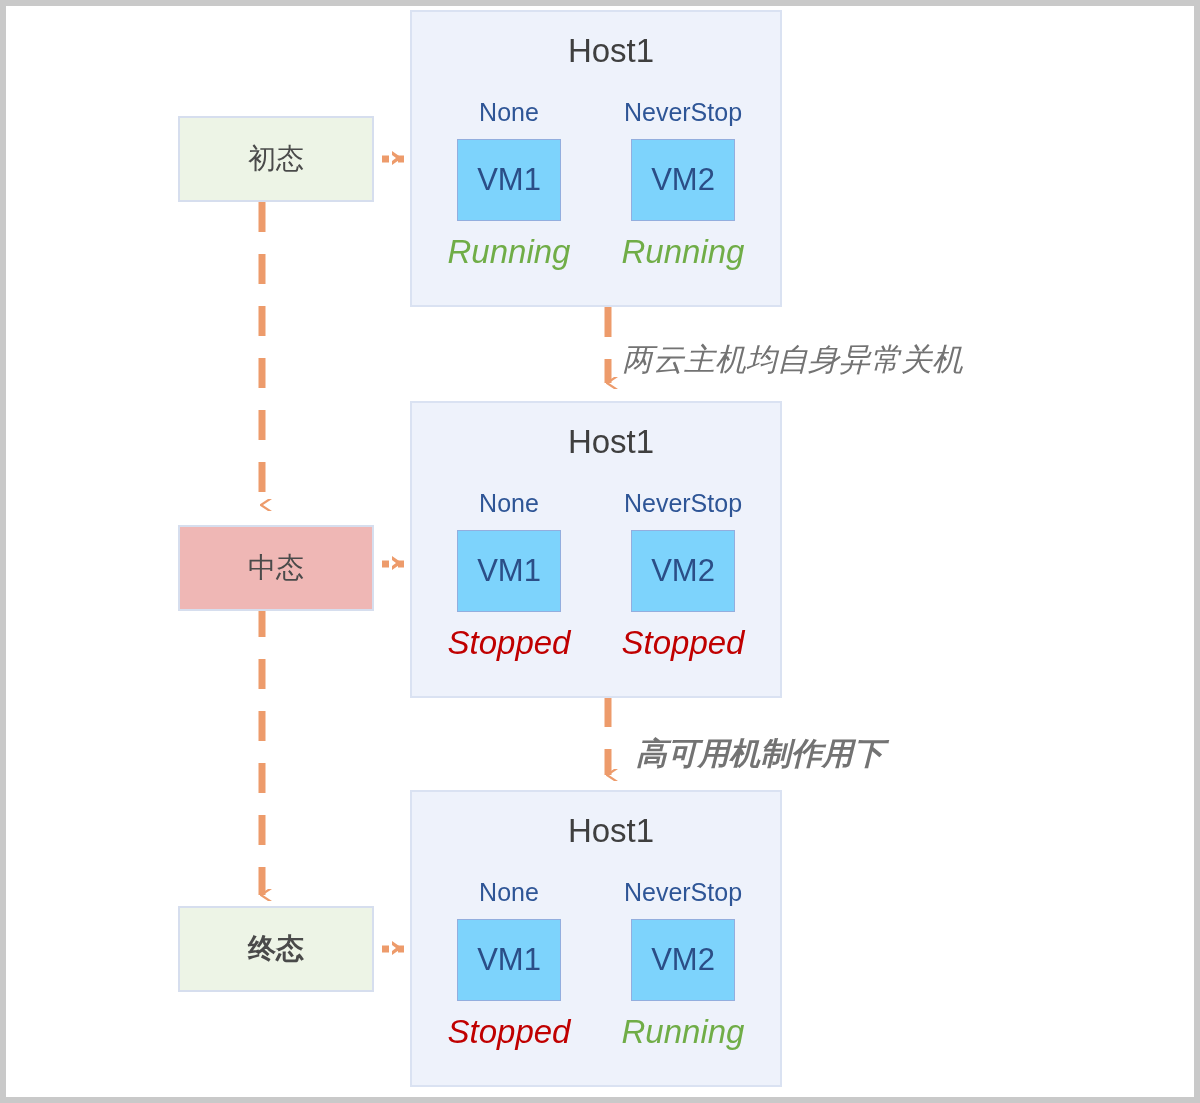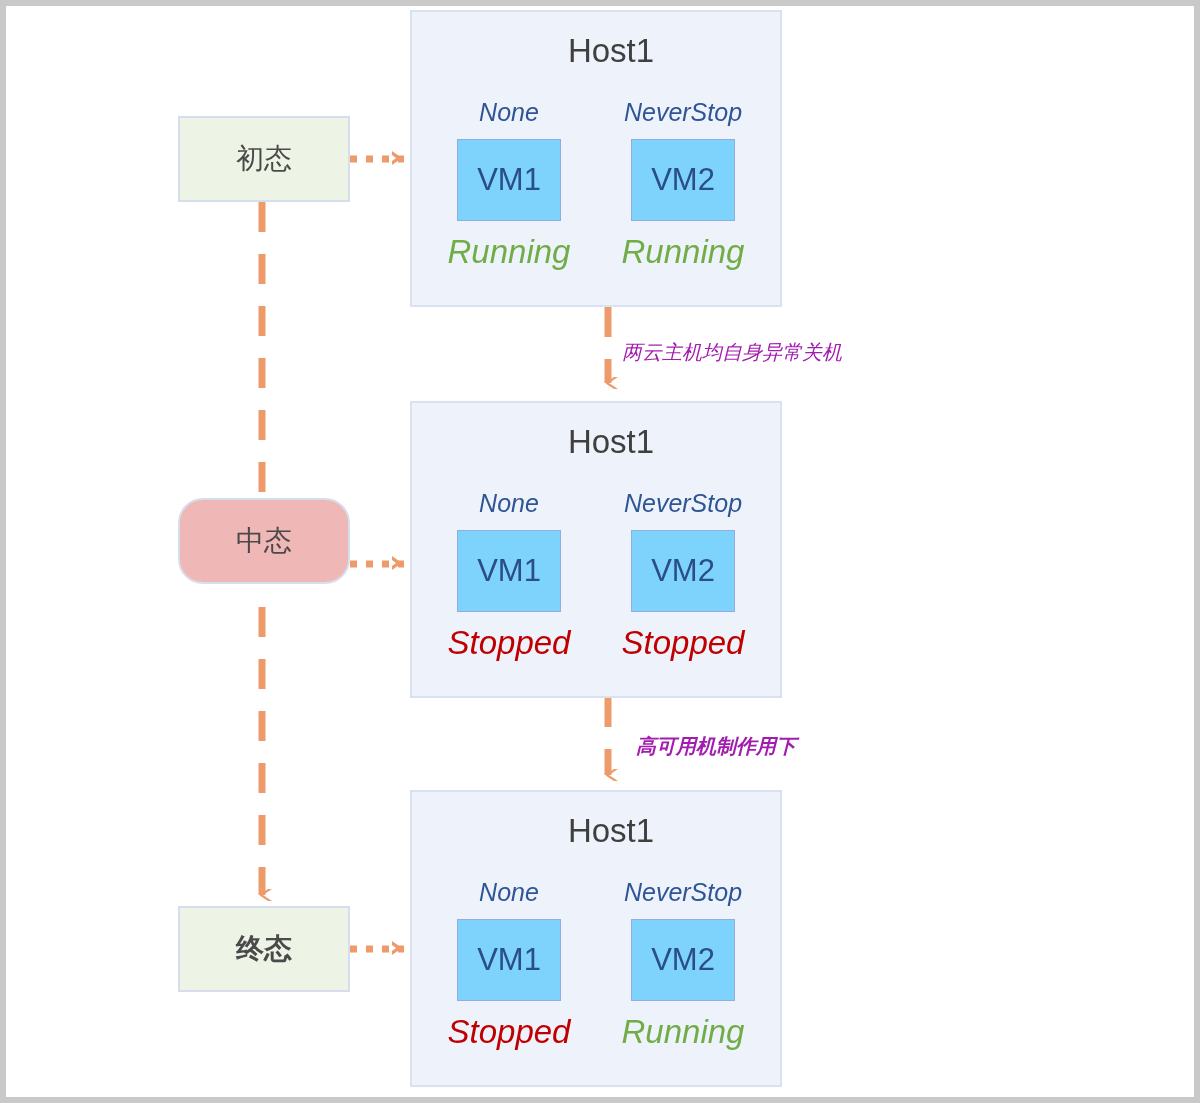--- a/index.html
+++ b/index.html
@@ -48,21 +48,20 @@
     letter-spacing: 0px;
     padding-left: 26px;
   }
   .vm-col {
     position: absolute;
     width: 150px;
     text-align: center;
   }
   .vm-policy {
     font-size: 25px;
-    font-style: italic;
     color: #2E5596;
     font-family: "Liberation Sans", "DejaVu Sans", sans-serif;
     line-height: 1;
     white-space: nowrap;
   }
   .vm-box {
     width: 104px;
     height: 82px;
     margin: 14px auto 0 auto;
     background: #7dd3fc;
@@ -80,21 +79,21 @@
     font-size: 33px;
     font-style: italic;
     font-family: "Liberation Sans", "DejaVu Sans", sans-serif;
     line-height: 1;
     white-space: nowrap;
   }
 
   
   .state-box {
     position: absolute;
-    width: 172px;
+    width: 196px;
     height: 86px;
     box-sizing: border-box;
     border: 2px solid #D6DEEE;
     display: flex;
     align-items: center;
     justify-content: center;
     font-size: 28px;
     color: #4A4A4A;
     font-family: "Liberation Sans", "DejaVu Sans", sans-serif;
   }
@@ -102,23 +101,23 @@
   .state-middle  { background: #EFB7B5; }
   .state-final   { background: #EDF4E6; }
 
   
   .conn {
     position: absolute;
     overflow: visible;
   }
   .edge-label {
     position: absolute;
-    font-size: 20px;
+    font-size: 31px;
     font-style: italic;
-    color: #a21caf;
+    color: #737373;
     font-family: "Liberation Sans", "DejaVu Sans", sans-serif;
     white-space: nowrap;
   }
 </style>
 </head>
 <body>
 
 <div id="canvas">
   <div id="stage">
 
@@ -144,21 +143,21 @@
 
       <line x1="608" y1="307" x2="608" y2="383" stroke="#ED9B6B" stroke-width="7" stroke-dasharray="30 22" marker-end="url(#vchev)"></line>
 
       <line x1="608" y1="697" x2="608" y2="775" stroke="#ED9B6B" stroke-width="7" stroke-dasharray="30 22" marker-end="url(#vchev)"></line>
     </svg>
 
     <div class="state-box state-initial" style="left:178px; top:116px;">
       <span>初态</span>
     </div>
 
-    <div class="state-box state-middle" style="left:178px; top:498px;border-radius:25px;">
+    <div class="state-box state-middle" style="left:178px; top:525px;">
       <span>中态</span>
     </div>
 
     <div class="state-box state-final" style="left:178px; top:906px;font-weight:bold;">
       <span>终态</span>
     </div>
 
     <div class="host-panel" style="left:410px; top:10px; width:372px; height:297px;">
       <div class="host-title" style="top:20px;">Host1</div>
 

